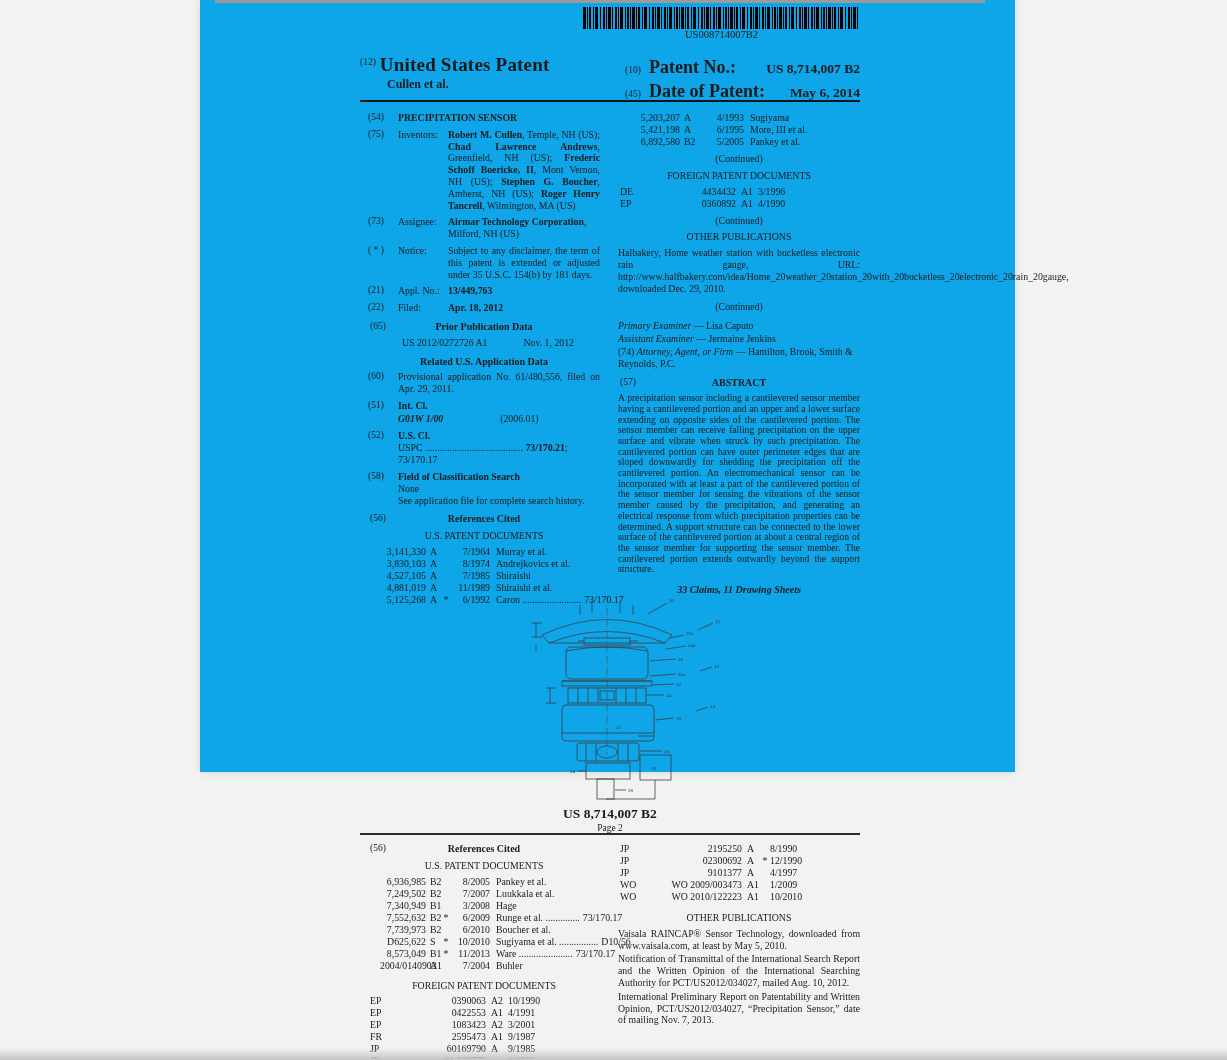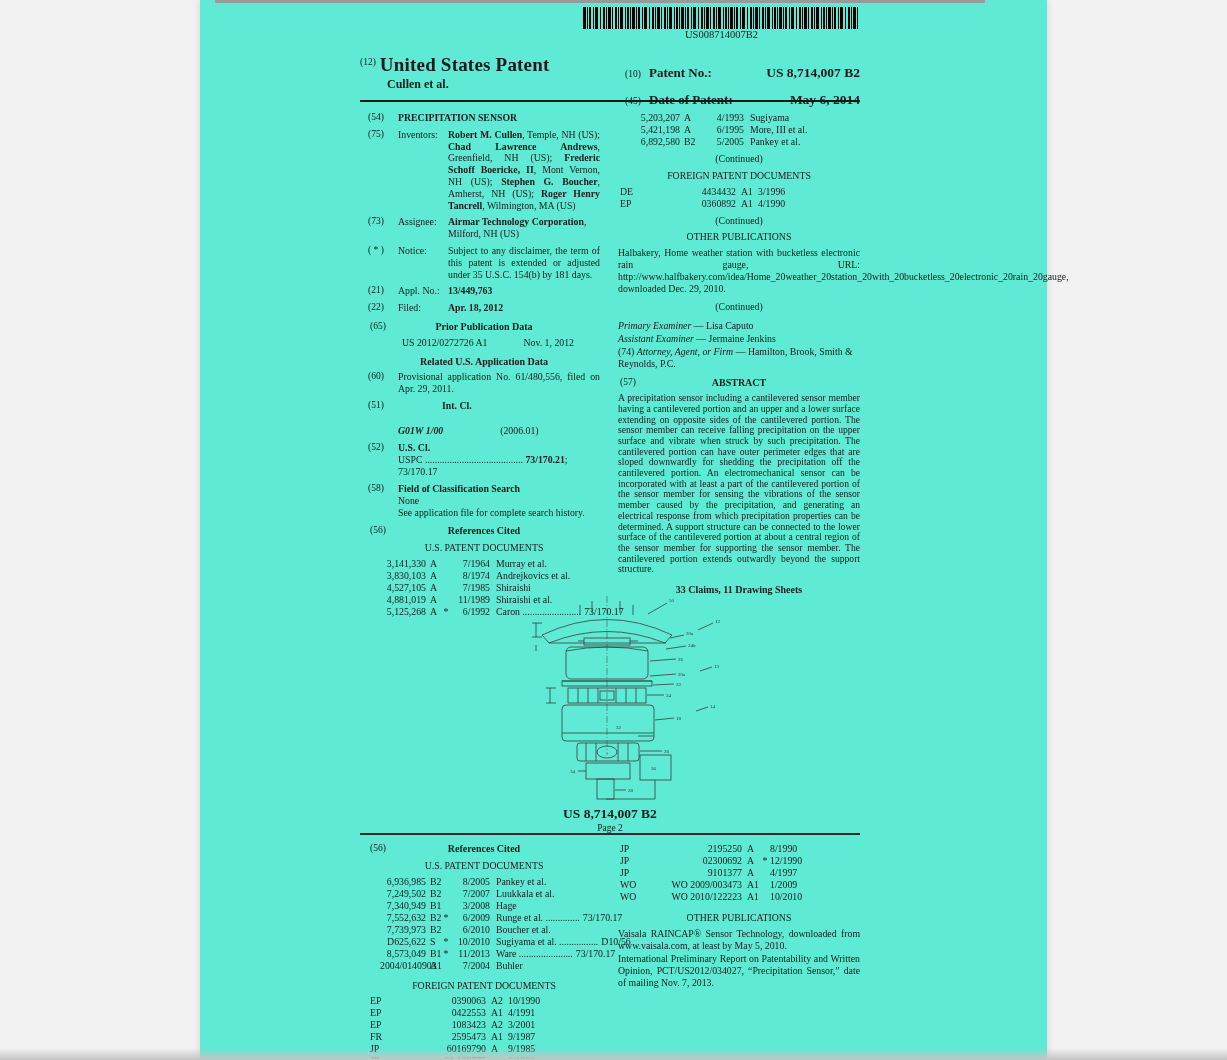--- a/index.html
+++ b/index.html
@@ -3,39 +3,39 @@
 <meta charset="utf-8">
 <style>
   html,body{margin:0;padding:0;}
   body{
     width:1227px;height:1060px;position:relative;overflow:hidden;
     background:#f2f2f2;
     font-family:"Liberation Serif","DejaVu Serif",serif;
     color:#1b1b1b;
   }
   .page{
-    position:absolute;left:200px;top:0;width:815px;height:1060px;
-    background:#5eead4;box-shadow:0 0 8px rgba(0,0,0,0.12);padding-left:32px;
+    position:absolute;left:200px;top:0;width:815px;height:772px;
+    background:#0ea5e9;box-shadow:0 0 8px rgba(0,0,0,0.12);
   }
   .top-strip{position:absolute;left:15px;top:0;width:770px;height:3px;background:#9a9a9a;}
   .bottom-fade{position:absolute;left:0;bottom:0;width:1227px;height:12px;
     background:linear-gradient(rgba(255,255,255,0),#c4c4c4);z-index:50;}
   .doc{position:absolute;left:160px;top:0;width:500px;height:1060px;}
 
   
   .barcode-wrap{position:absolute;top:7px;right:0;width:277px;text-align:center;}
   .barcode-svg{display:block;width:277px;height:22px;}
   .barcode-text{font-size:10.5px;line-height:11px;}
   .hdr{position:absolute;top:54px;left:0;right:0;height:44px;}
   .h-n{font-size:9.5px;vertical-align:6px;}
   .h-title{font-size:19px;font-weight:bold;letter-spacing:0.2px;}
   .h-byline{font-size:12px;font-weight:bold;margin-left:27px;margin-top:1px;}
   .h-right{position:absolute;right:0;top:3px;width:235px;}
   .h-row{display:grid;grid-template-columns:24px auto 1fr;align-items:baseline;margin-bottom:3px;}
-  .h-row .lbl{font-size:13px;font-weight:bold;margin-top:8px;}
+  .h-row .lbl{font-size:18px;font-weight:bold;}
   .h-row .val{font-size:13.5px;font-weight:bold;text-align:right;white-space:nowrap;}
   .rule{position:absolute;left:0;right:0;top:100px;height:2px;background:#161616;}
 
   
   .col{position:absolute;top:112px;font-size:9.8px;line-height:11.8px;}
   .col-left{left:8px;width:232px;}
   .col-right{left:258px;width:242px;}
   .item{margin-bottom:5px;display:grid;grid-template-columns:30px 50px 1fr;}
   .item.two{grid-template-columns:30px 1fr;}
   .item .n{font-size:9.5px;}
@@ -59,21 +59,21 @@
   .c-cls{text-align:right;padding-left:3px;}
   .fo-table{padding-left:2px;}
   .fo-row{display:grid;grid-template-columns:30px 86px 22px 52px;line-height:12px;white-space:nowrap;}
   .fo-no{text-align:right;}
   .fo-kind{padding-left:5px;}
   .fo-date{text-align:left;}
   .fo-row5{display:grid;grid-template-columns:30px 92px 18px 10px 48px;line-height:12px;white-space:nowrap;}
 
   .exam{margin-bottom:1px;}
   .abstract{font-size:9.6px;line-height:10.7px;text-align:justify;margin-top:3px;}
-  .claims{font-weight:bold;text-align:center;margin-top:9px;font-size:10px;}
+  .claims{font-weight:bold;text-align:center;margin-top:9px;font-size:10px;font-style:italic;}
   .pub-para{text-align:justify;margin:0 0 2px 0;}
 
   
   .fig{position:absolute;left:160px;top:593px;width:220px;height:215px;}
   .fig svg{width:220px;height:215px;}
 
   
   .p2hdr{position:absolute;left:0;right:0;top:806px;text-align:center;}
   .p2hdr .pno{font-size:13.5px;font-weight:bold;}
   .p2hdr .pg{font-size:9.5px;margin-top:1px;}
@@ -154,21 +154,21 @@
         <span>US 2012/0272726 A1</span>
         <span>Nov. 1, 2012</span>
       </div>
       <div class="sec-head">
         <span>Related U.S. Application Data</span>
       </div>
       <div class="item two">
         <span class="n">(60)</span>
         <span class="just">Provisional application No. 61/480,556, filed on Apr. 29, 2011.</span>
       </div>
-      <div class="item two" style="margin-bottom:13px;gap:44px;">
+      <div class="item two" style="margin-bottom:1px;">
         <span class="n">(51)</span>
         <span class="b">Int. Cl.</span>
       </div>
       <div class="item two">
         <span class="n"></span>
         <span>
           <span class="b ri">G01W 1/00</span>
           <span style="display:inline-block;width:52px;"></span>
           <span>(2006.01)</span>
         </span>
@@ -594,20 +594,21 @@
             <span class="c-star"></span>
             <span class="fo-date">10/2010</span>
           </div>
         </div>
       <div class="sub-head" style="margin-top:9px;">OTHER PUBLICATIONS</div>
       <div>
 
 
           <p class="pub-para">Vaisala RAINCAP® Sensor Technology, downloaded from www.vaisala.com, at least by May 5, 2010.</p>
 
+          <p class="pub-para">Notification of Transmittal of the International Search Report and the Written Opinion of the International Searching Authority for PCT/US2012/034027, mailed Aug. 10, 2012.</p>
 
           <p class="pub-para">International Preliminary Report on Patentability and Written Opinion, PCT/US2012/034027, “Precipitation Sensor,” date of mailing Nov. 7, 2013.</p>
         </div>
 
     </div>
 
   </div>
 </div>
 
 <div class="bottom-fade"></div>

